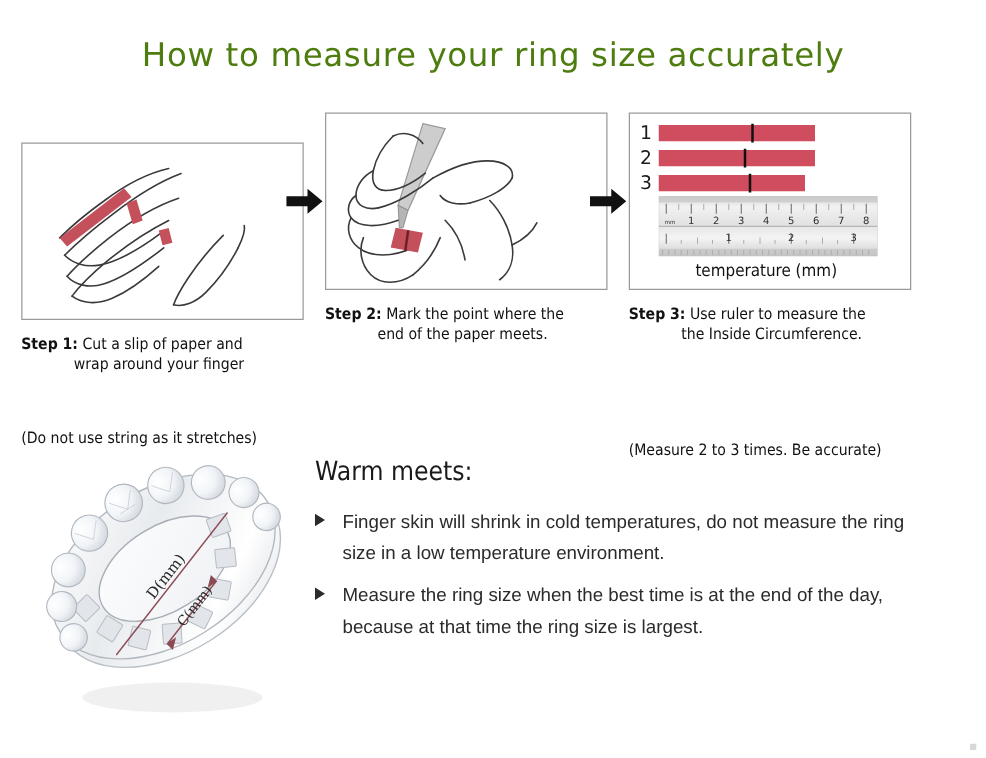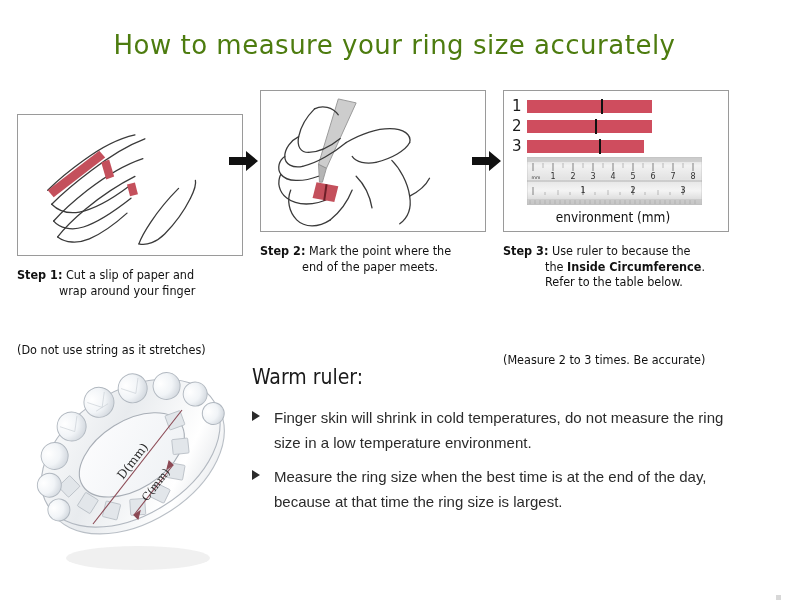--- a/index.html
+++ b/index.html
@@ -74,21 +74,21 @@
     font-size: 12.5px;
     line-height: 15.5px;
     color: #111;
     width: 226px;
   }
   .caption .lbl { font-weight: bold; }
   .caption .ln2, .caption .ln3 {
     display: block;
     padding-left: 42px;
   }
-  .caption .bold-inline { font-weight: bold; }
+  .caption .bold-inline { font-weight: normal; }
 
   .note {
     position: absolute;
     top: 228px;
     font-family: "DejaVu Sans Condensed", "DejaVu Sans", sans-serif;
     font-size: 12.5px;
     color: #111;
     width: 226px;
     text-align: left;
   }
@@ -393,28 +393,27 @@
             <line x1="138" y1="43" x2="138" y2="47"></line>
           <line x1="143" y1="43" x2="143" y2="47"></line>
             <line x1="148" y1="43" x2="148" y2="47"></line>
           <line x1="153" y1="43" x2="153" y2="47"></line>
             <line x1="158" y1="43" x2="158" y2="47"></line>
           <line x1="163" y1="43" x2="163" y2="47"></line>
             <line x1="168" y1="43" x2="168" y2="47"></line>
         </g>
       </svg>
 
-      <div class="mm-label">environment (mm)</div>
+      <div class="mm-label">temperature (mm)</div>
     </div>
 
     <div class="caption">
       <span class="lbl">Step 3:</span>
-      <span>Use ruler to because the</span>
+      <span>Use ruler to measure the</span>
       <span class="ln2"><span>the </span><span class="bold-inline">Inside Circumference</span><span>.</span></span>
-      <span class="ln3">Refer to the table below.</span>
     </div>
     <div class="note" style="top:262px;">(Measure 2 to 3 times. Be accurate)</div>
   </div>
 </div>
 
 <div class="ring-wrap">
   <svg width="215" height="230" viewBox="0 0 215 230">
     <defs>
       <linearGradient id="bandg" x1="0" y1="0" x2="1" y2="1">
         <stop offset="0%" stop-color="#ffffff"></stop>
@@ -479,21 +478,21 @@
     <g stroke="#8c4a55" stroke-width="1.1" fill="#8c4a55">
       <line x1="104" y1="163" x2="143" y2="113"></line>
       <polygon points="104,163 110,159 108,167"></polygon>
       <polygon points="143,113 137,117 139,109"></polygon>
       <text x="117" y="150" fill="#2a2a2a" font-family="DejaVu Serif, serif" font-size="11" stroke="none" transform="rotate(-52 117 150)">C(mm)</text>
     </g>
   </svg>
 </div>
 
 <div class="tips">
-  <div class="tips-head">Warm ruler:</div>
+  <div class="tips-head">Warm meets:</div>
 
   <div class="tip">
     <span class="tri"></span>
     <span>Finger skin will shrink in cold temperatures, do not measure the ring size in a low temperature environment.</span>
   </div>
 
   <div class="tip">
     <span class="tri"></span>
     <span>Measure the ring size when the best time is at the end of the day, because at that time the ring size is largest.</span>
   </div>

